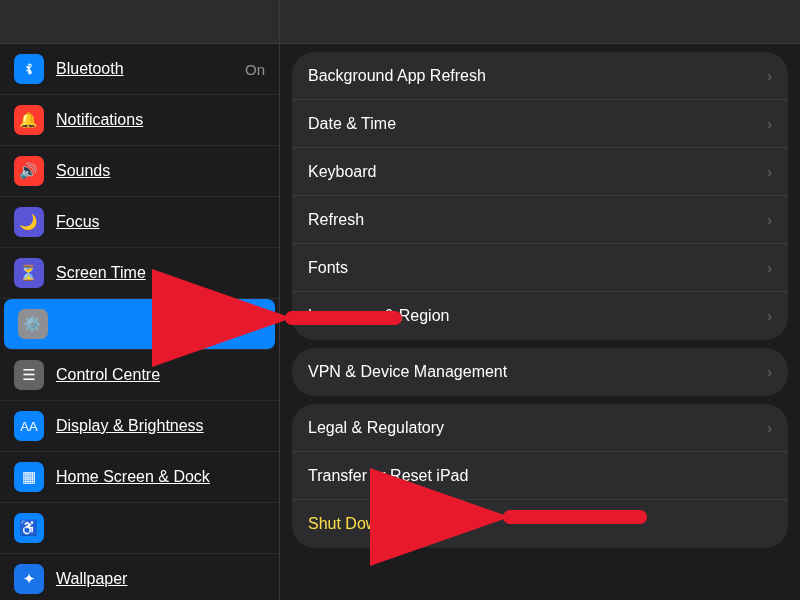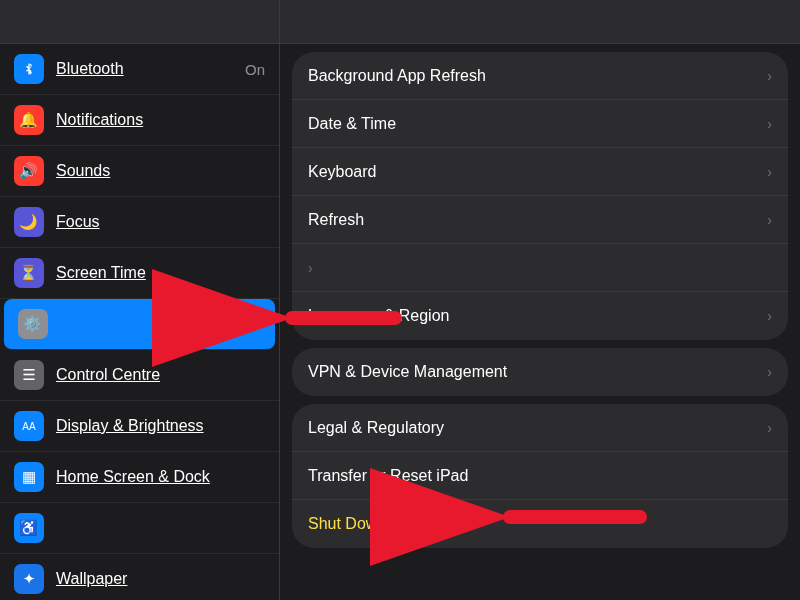--- a/index.html
+++ b/index.html
@@ -215,21 +215,21 @@
 
     </div>
       <div class="sidebar-item">
       <div class="sidebar-icon" style="background:#636366; color:white; font-size:15px;">
         ☰
       </div>
       <span class="sidebar-label">Control Centre</span>
 
     </div>
       <div class="sidebar-item">
-      <div class="sidebar-icon" style="background:#0a84ff; color:white; font-size:10px;">
+      <div class="sidebar-icon" style="background:#0a84ff; color:white; font-size:13px;">
         AA
       </div>
       <span class="sidebar-label">Display &amp; Brightness</span>
 
     </div>
       <div class="sidebar-item">
       <div class="sidebar-icon" style="background:#0a84ff; color:white; font-size:15px;">
         ▦
       </div>
       <span class="sidebar-label">Home Screen &amp; Dock</span>
@@ -262,20 +262,21 @@
       </div>
         <div class="content-item">
         <span class="content-item-label">Keyboard</span>
         <span class="chevron">›</span>
       </div>
         <div class="content-item">
         <span class="content-item-label">Refresh</span>
         <span class="chevron">›</span>
       </div>
         <div class="content-item">
+        <span class="content-item-label">Fonts</span>
         <span class="chevron">›</span>
       </div>
         <div class="content-item">
         <span class="content-item-label">Language &amp; Region</span>
         <span class="chevron">›</span>
       </div>
       </div>
       <div class="content-section">
         <div class="content-item">
         <span class="content-item-label">VPN &amp; Device Management</span>

